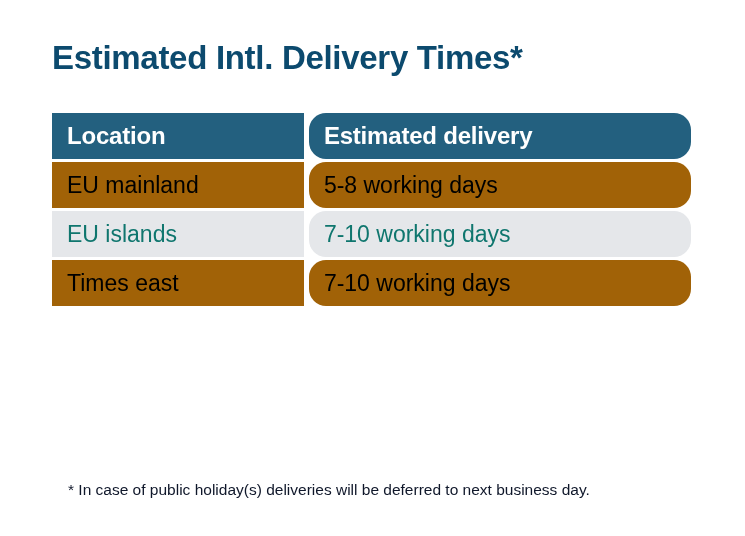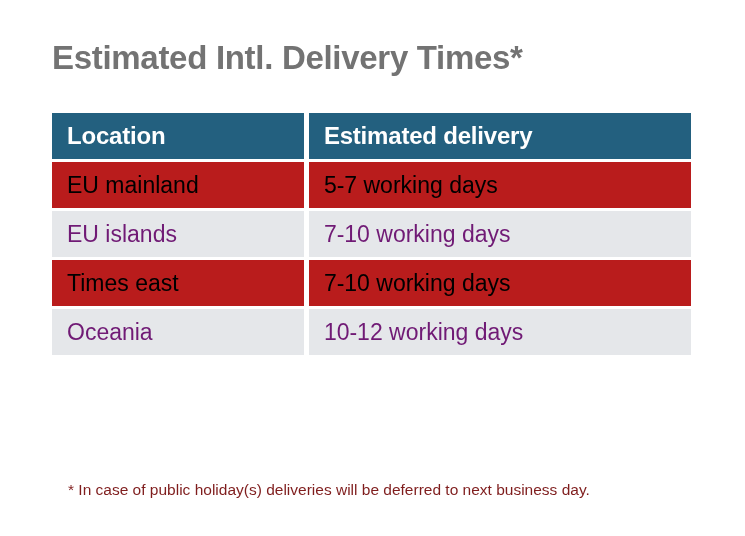--- a/index.html
+++ b/index.html
@@ -20,21 +20,21 @@
     overflow: hidden;
   }
 
   .page-title {
     position: absolute;
     left: 52px;
     top: 38px;
     font-size: 33px;
     font-weight: bold;
     letter-spacing: -0.3px;
-    color: #737373;
+    color: #0c4a6e;
     line-height: 40px;
     white-space: nowrap;
   }
 
   .delivery-table {
     position: absolute;
     left: 52px;
     top: 113px;
     width: 639px;
     border-collapse: separate;
@@ -49,21 +49,21 @@
     padding: 0 0 0 15px;
     text-align: left;
     vertical-align: middle;
     font-size: 23px;
     line-height: 46px;
     white-space: nowrap;
     overflow: hidden;
   }
 
   .col-location  { width: 264px; }
-  .col-delivery  { width: 401px; }
+  .col-delivery  { width: 401px; border-radius: 17px; }
 
   .gap-cell {
     width: 6px;
     padding: 0 !important;
     background: #ffffff !important;
   }
 
   .header-row th {
     background: #23607f;
     color: #ffffff;
@@ -73,30 +73,30 @@
   }
 
   .spacer-row td {
     height: 3px;
     padding: 0;
     background: #ffffff;
     line-height: 3px;
     font-size: 0;
   }
 
-  .row-odd td  { background: #b91c1c; color: #000000; }
-  .row-even td { background: #e5e7ea; color: #701a75; }
+  .row-odd td  { background: #a16207; color: #000000; }
+  .row-even td { background: #e5e7ea; color: #0f766e; }
 
   .footnote {
     position: absolute;
     left: 68px;
     top: 480px;
     font-size: 15.5px;
     line-height: 20px;
-    color: #7f1d1d;
+    color: #0f172a;
     white-space: nowrap;
   }
 </style>
 </head>
 <body>
 
 <div class="page">
 
   <div class="page-title">Estimated Intl. Delivery Times*</div>
 
@@ -112,21 +112,21 @@
 
       <tr class="spacer-row">
         <td></td>
         <td class="gap-cell"></td>
         <td></td>
       </tr>
 
       <tr class="row-odd">
         <td class="col-location">EU mainland</td>
         <td class="gap-cell"></td>
-        <td class="col-delivery">5-7 working days</td>
+        <td class="col-delivery">5-8 working days</td>
       </tr>
 
       <tr class="spacer-row">
         <td></td>
         <td class="gap-cell"></td>
         <td></td>
       </tr>
 
       <tr class="row-even">
         <td class="col-location">EU islands</td>
@@ -145,25 +145,20 @@
         <td class="gap-cell"></td>
         <td class="col-delivery">7-10 working days</td>
       </tr>
 
       <tr class="spacer-row">
         <td></td>
         <td class="gap-cell"></td>
         <td></td>
       </tr>
 
-      <tr class="row-even">
-        <td class="col-location">Oceania</td>
-        <td class="gap-cell"></td>
-        <td class="col-delivery">10-12 working days</td>
-      </tr>
 
       <tr class="spacer-row">
         <td></td>
         <td class="gap-cell"></td>
         <td></td>
       </tr>
 
 
       <tr class="spacer-row">
         <td></td>

